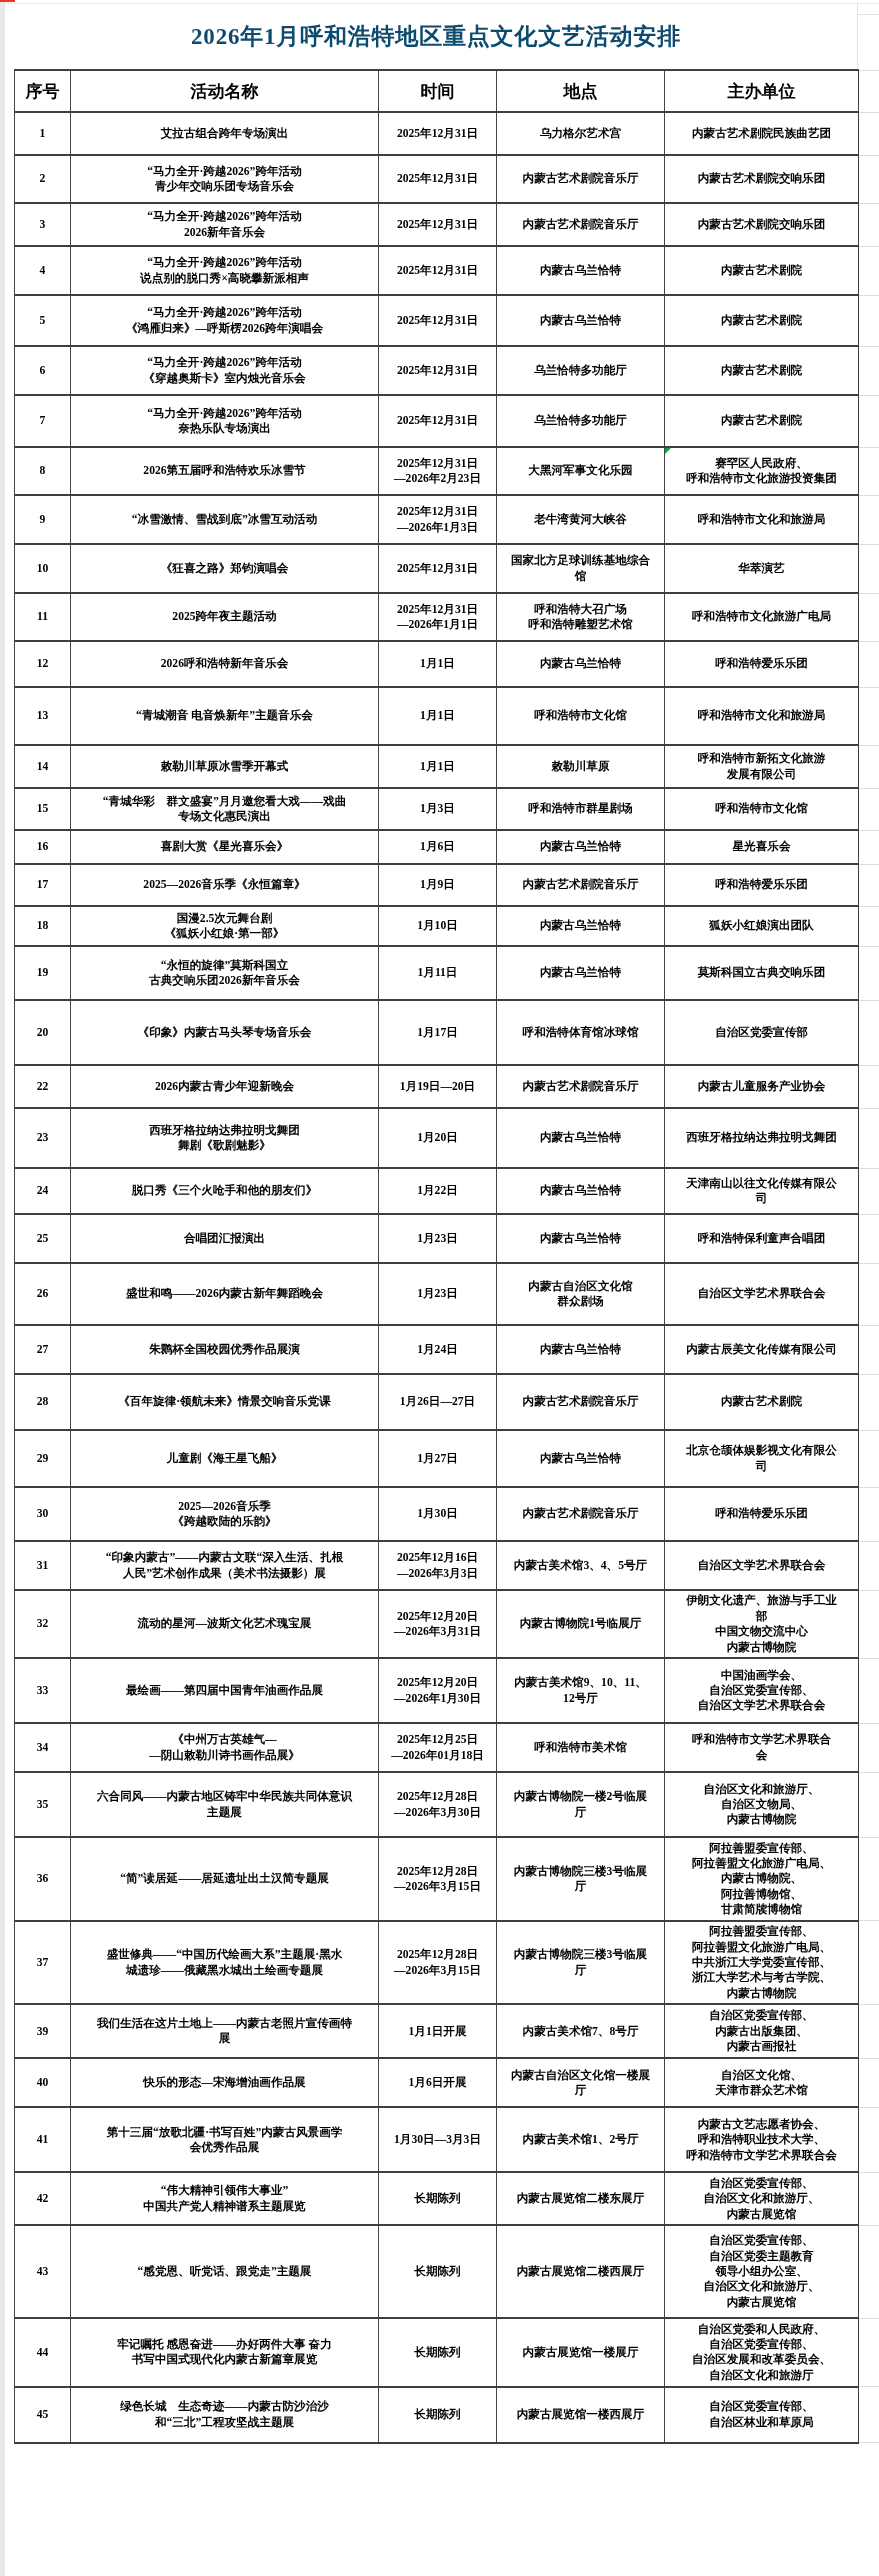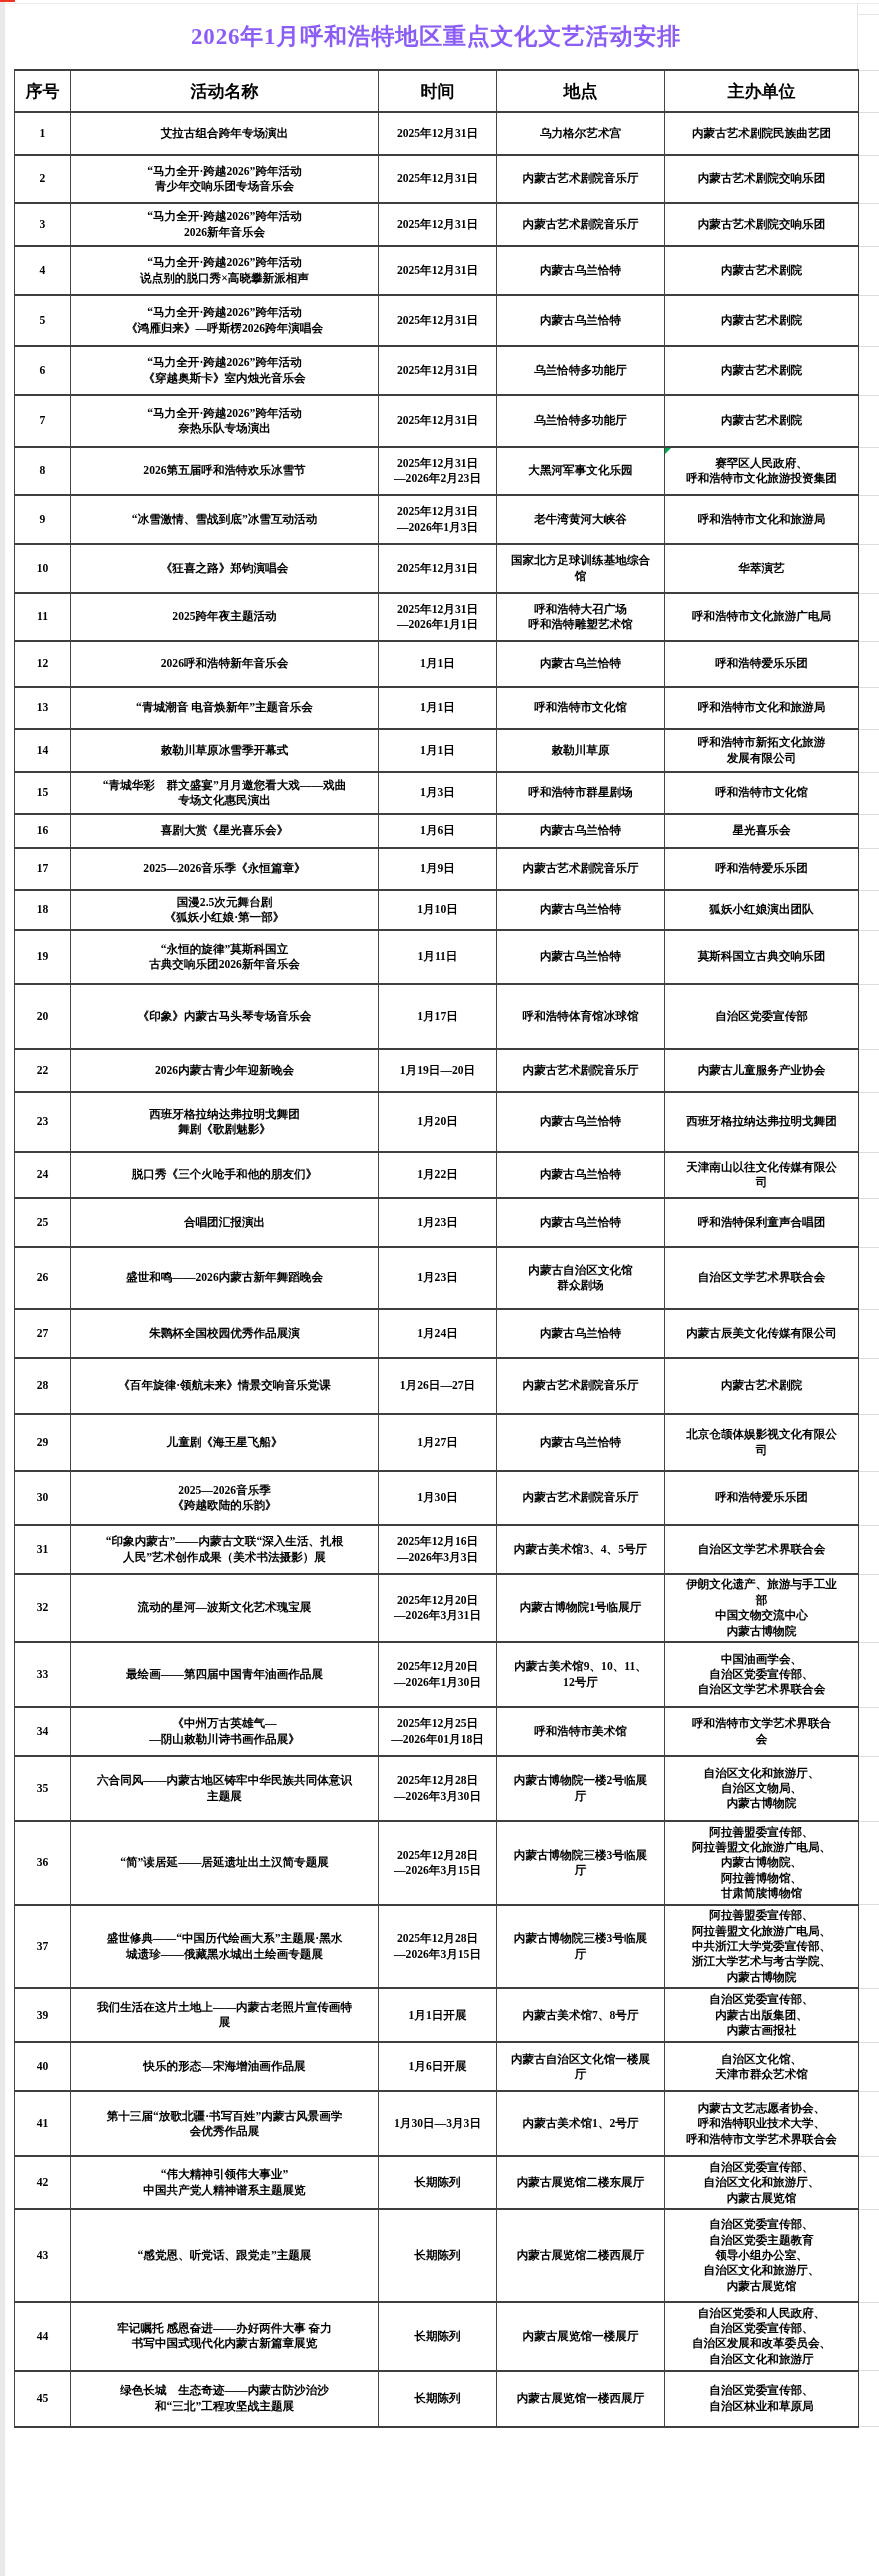--- a/index.html
+++ b/index.html
@@ -12,21 +12,21 @@
   .red-corner{position:absolute;left:0;top:0;width:14.6px;height:2.3px;}
   .grid-top{position:absolute;left:4.6px;top:3.1px;width:875px;height:0.8px;background:#ececec;}
   .grid-right-v{position:absolute;left:857px;top:3.1px;width:0.8px;height:66px;background:#e3e3e3;}
   .grid-right-h{position:absolute;left:858px;top:14px;width:21.6px;height:0.8px;background:#e3e3e3;}
 
   .title-block{
     position:absolute;left:14px;top:3.1px;width:844px;height:66px;
     display:flex;align-items:center;justify-content:center;
   }
   .title-block h1{
-    margin:0;font-size:23px;font-weight:700;letter-spacing:0.8px;color:#8b5cf6;
+    margin:0;font-size:23px;font-weight:700;letter-spacing:0.8px;color:#0c4a6e;
   }
 
   table.sched{
     position:absolute;left:14px;top:69px;width:866px;
     border-collapse:collapse;table-layout:fixed;
   }
   .sched th,.sched td{
     border-left:1.5px solid #454545;
     border-bottom:2.3px solid #3f3f3f;
     text-align:center;vertical-align:middle;
@@ -184,21 +184,21 @@
         <td class="gutter"></td>
       </tr>
       <tr style="height: 46px;">
         <td class="c-no">12</td>
         <td class="c-name">2026呼和浩特新年音乐会</td>
         <td class="c-time">1月1日</td>
         <td class="c-place">内蒙古乌兰恰特</td>
         <td class="c-org">呼和浩特爱乐乐团</td>
         <td class="gutter"></td>
       </tr>
-      <tr style="height: 42px;">
+      <tr style="height: 58px;">
         <td class="c-no">13</td>
         <td class="c-name">“青城潮音 电音焕新年”主题音乐会</td>
         <td class="c-time">1月1日</td>
         <td class="c-place">呼和浩特市文化馆</td>
         <td class="c-org">呼和浩特市文化和旅游局</td>
         <td class="gutter"></td>
       </tr>
       <tr style="height: 43px;">
         <td class="c-no">14</td>
         <td class="c-name">敕勒川草原冰雪季开幕式</td>

